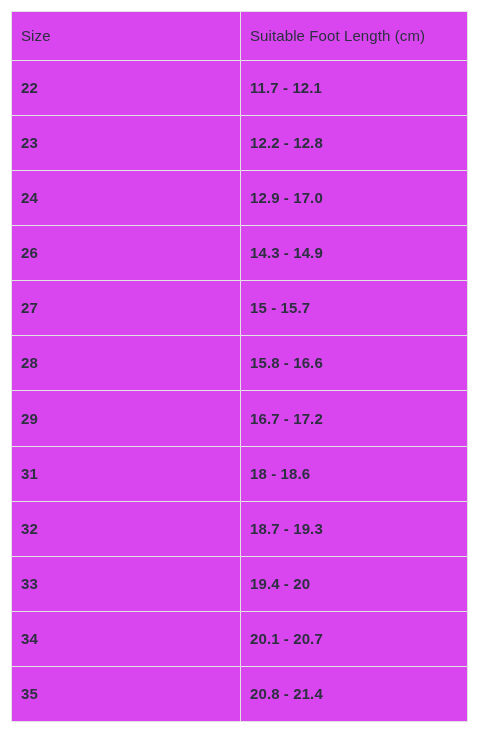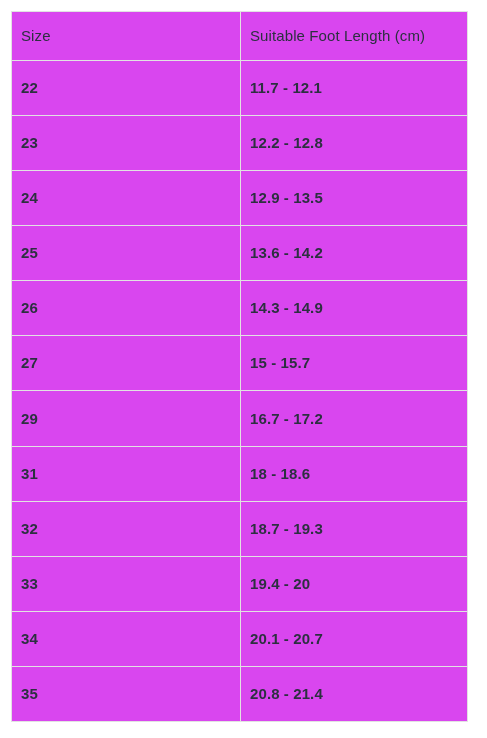--- a/index.html
+++ b/index.html
@@ -92,33 +92,33 @@
         <tr>
           <td>22</td>
           <td>11.7 - 12.1</td>
         </tr>
         <tr>
           <td>23</td>
           <td>12.2 - 12.8</td>
         </tr>
         <tr>
           <td>24</td>
-          <td>12.9 - 13.5</td>
-        </tr>
-        <tr>
-          <td>25</td>
-          <td>13.6 - 14.2</td>
+          <td>12.9 - 17.0</td>
         </tr>
         <tr>
           <td>26</td>
           <td>14.3 - 14.9</td>
         </tr>
         <tr>
           <td>27</td>
           <td>15 - 15.7</td>
+        </tr>
+        <tr>
+          <td>28</td>
+          <td>15.8 - 16.6</td>
         </tr>
         <tr>
           <td>29</td>
           <td>16.7 - 17.2</td>
         </tr>
         <tr>
           <td>31</td>
           <td>18 - 18.6</td>
         </tr>
         <tr>

